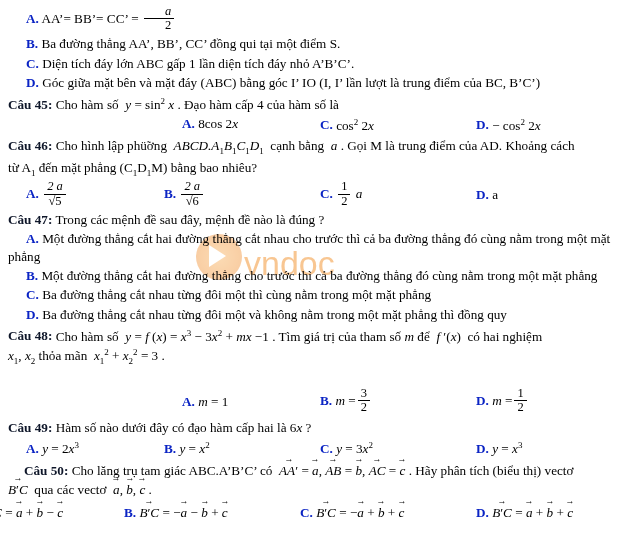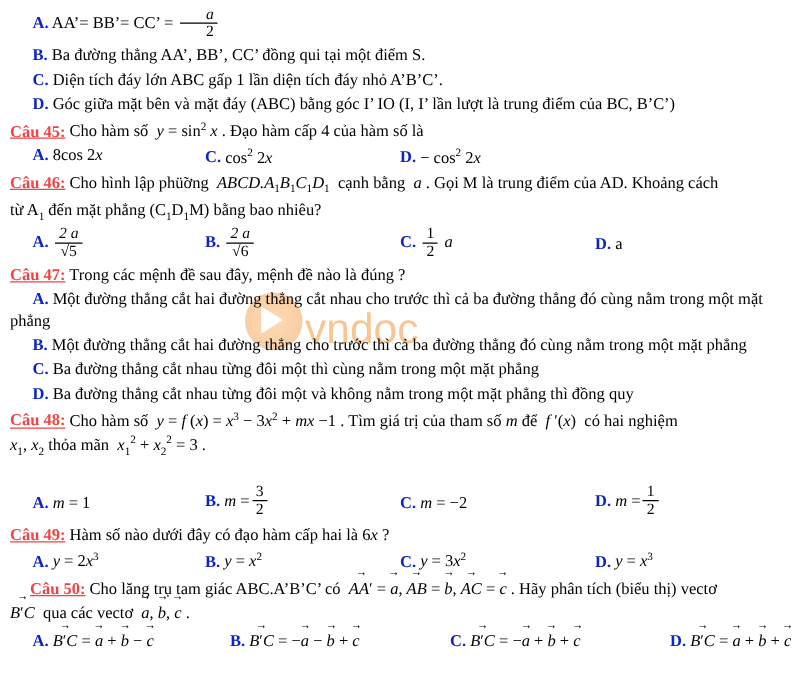--- a/index.html
+++ b/index.html
@@ -67,33 +67,33 @@
   .content {
     position: relative;
     z-index: 10;
     padding: 6px 8px 0 8px;
   }
   .line {
     margin: 0 0 2px 0;
     line-height: 1.32;
   }
   .qlabel {
-    color: #ef4444;
+    color: #0f172a;
     font-weight: bold;
-    text-decoration: underline;
   }
   .opt {
     color: #0b24c4;
     font-weight: bold;
   }
   .optline {
     display: flex;
     width: 100%;
     margin: 1px 0 2px 0;
     line-height: 1.35;
+    justify-content: flex-end;
   }
   .optline > div {
     flex: 0 0 25%;
     box-sizing: border-box;
   }
   .optline.indent > div:first-child {
     padding-left: 18px;
   }
   .stmt {
     padding-left: 0px;
@@ -220,21 +220,20 @@
     <div class="line" style="margin-top:4px;">
       <span class="qlabel">Câu 48:</span>
       <span class="black">Cho hàm số&nbsp; <i class="v">y</i> = <i class="v">f</i> (<i class="v">x</i>) = <i class="v">x</i><sup>3</sup> − 3<i class="v">x</i><sup>2</sup> + <i class="v">mx</i> −1 . Tìm giá trị của tham số <i class="v">m</i> để&nbsp; <i class="v">f</i> ′(<i class="v">x</i>)&nbsp; có hai nghiệm</span>
     </div>
     <div class="line">
       <span class="black"><i class="v">x</i><sub>1</sub>, <i class="v">x</i><sub>2</sub> thỏa mãn&nbsp; <i class="v">x</i><sub>1</sub><sup>2</sup> + <i class="v">x</i><sub>2</sub><sup>2</sup> = 3 .</span>
     </div>
     <div class="optline indent" style="align-items:center;margin-top:20px;">
       <div><span class="opt">A.</span> <span class="black"><i class="v">m</i> = 1</span></div>
       <div><span class="opt">B.</span> <span class="black"><i class="v">m</i> =</span><span class="frac"><span class="num">3</span><span class="den">2</span></span></div>
-      <div><span class="opt">C.</span> <span class="black"><i class="v">m</i> = −2</span></div>
       <div><span class="opt">D.</span> <span class="black"><i class="v">m</i> =</span><span class="frac"><span class="num">1</span><span class="den">2</span></span></div>
     </div>
 
     <div class="line" style="margin-top:4px;">
       <span class="qlabel">Câu 49:</span>
       <span class="black">Hàm số nào dưới đây có đạo hàm cấp hai là 6<i class="v">x</i> ?</span>
     </div>
     <div class="optline indent">
       <div><span class="opt">A.</span> <span class="black"><i class="v">y</i> = 2<i class="v">x</i><sup>3</sup></span></div>
       <div><span class="opt">B.</span> <span class="black"><i class="v">y</i> = <i class="v">x</i><sup>2</sup></span></div>

